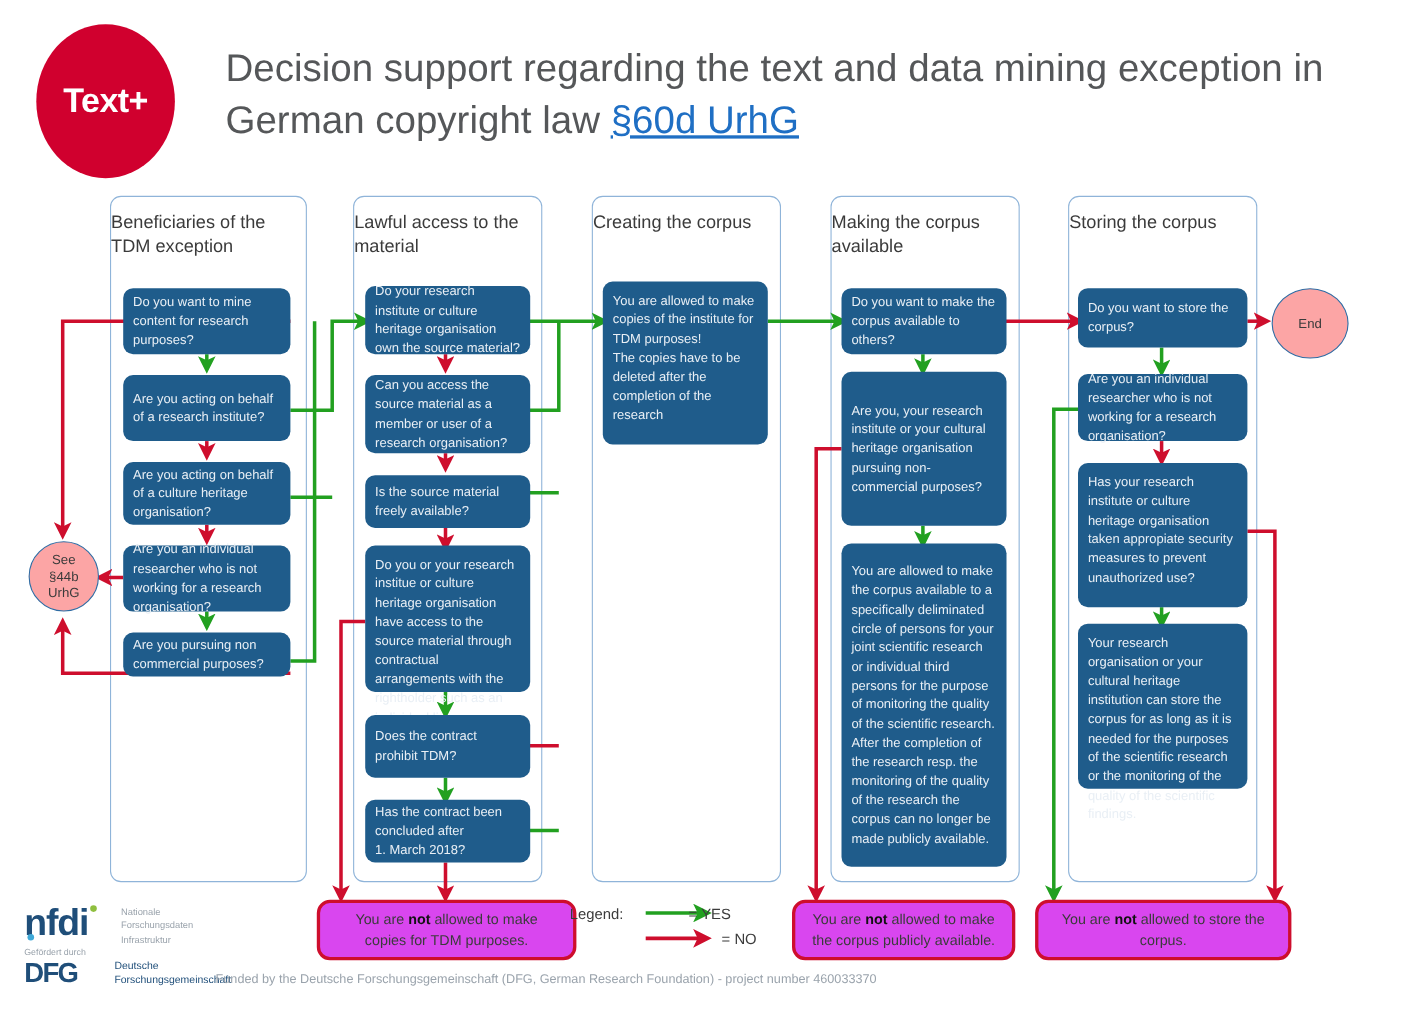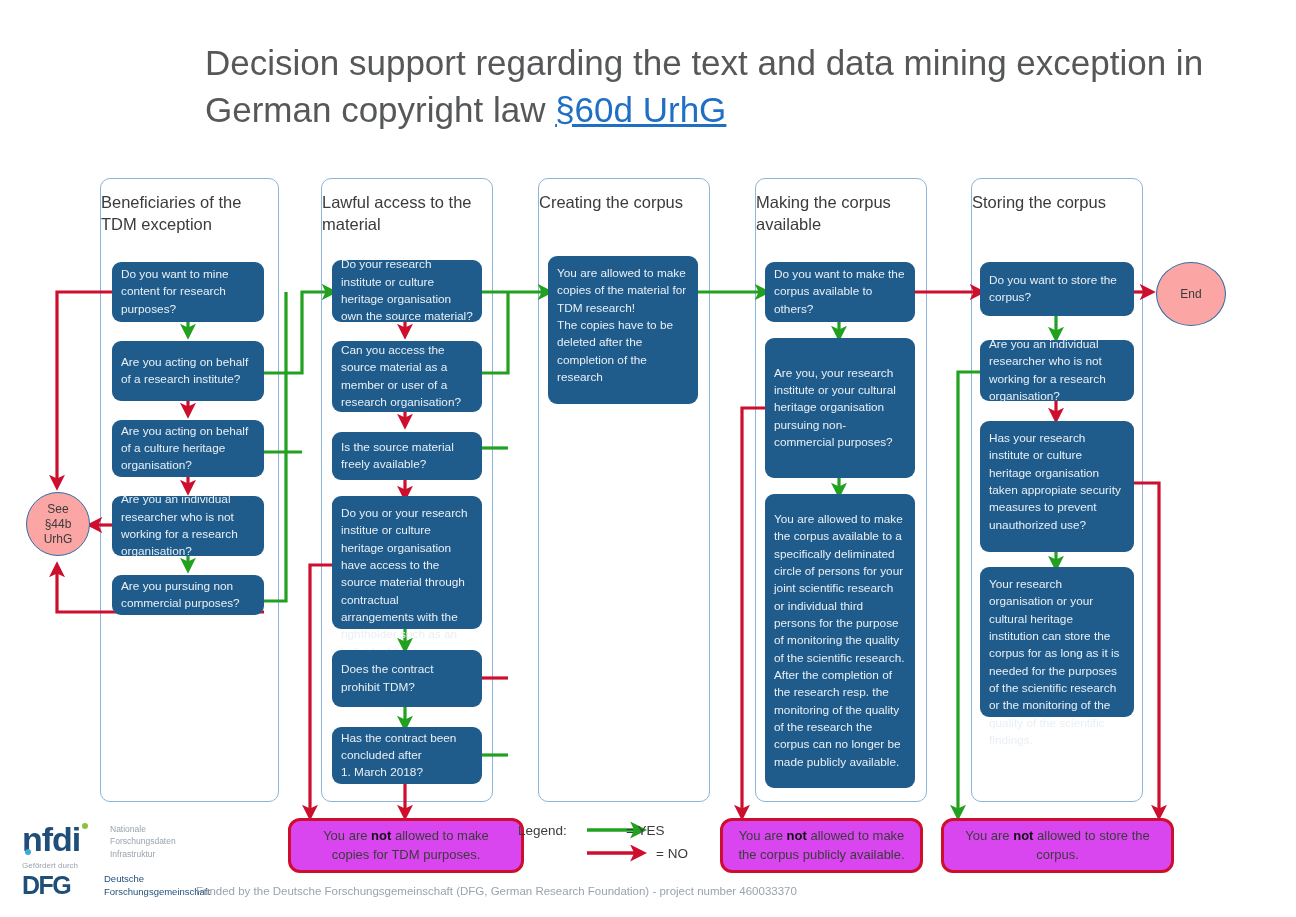--- a/index.html
+++ b/index.html
@@ -90,20 +90,23 @@
   #dfg-sub{position:absolute;left:82px;top:5px;font-size:9.5px;line-height:1.35;color:#1F4E79;white-space:pre-line;}
 
   #funding-note{
     position:absolute;left:196px;top:885px;font-size:11.5px;color:#9AA3AC;
   }
 </style>
 </head>
 <body>
 
 <div id="header">
+  <div id="logo-circle">
+    <span id="logo-text">Text+</span>
+  </div>
   <div id="title">
     <span>Decision support regarding the text and data mining exception in German copyright law </span><a id="title-link" href="#">§60d UrhG</a>
   </div>
 </div>
 
 <div class="lane" style="left:100px;top:178px;width:177px;height:622px;">
   <div class="lane-title">Beneficiaries of the
 TDM exception</div>
 </div>
 <div class="lane" style="left:321px;top:178px;width:170px;height:622px;">
@@ -199,21 +202,21 @@
 UrhG</div>
 
 <div class="node" style="left:332px;top:260px;width:150px;height:62px;">Do your research institute or culture heritage organisation own the source material?</div>
 <div class="node" style="left:332px;top:341px;width:150px;height:71px;">Can you access the source material as a member or user of a research organisation?</div>
 <div class="node" style="left:332px;top:432px;width:150px;height:48px;">Is the source material freely available?</div>
 <div class="node v-top" style="left:332px;top:496px;width:150px;height:133px;">Do you or your research institue or culture heritage organisation have access to the source material through contractual arrangements with the rightholder such as an individual licence agree-ment or a subscription?</div>
 <div class="node" style="left:332px;top:650px;width:150px;height:57px;">Does the contract prohibit TDM?</div>
 <div class="node" style="left:332px;top:727px;width:150px;height:57px;">Has the contract been concluded after
 1. March 2018?</div>
 
-<div class="node v-top" style="left:548px;top:256px;width:150px;height:148px;">You are allowed to make copies of the material for TDM research!
+<div class="node v-top" style="left:548px;top:256px;width:150px;height:148px;">You are allowed to make copies of the institute for TDM purposes!
 The copies have to be deleted after the completion of the research</div>
 
 <div class="node" style="left:765px;top:262px;width:150px;height:60px;">Do you want to make the corpus available to others?</div>
 <div class="node" style="left:765px;top:338px;width:150px;height:140px;">Are you, your research institute or your cultural heritage organisation pursuing non-commercial purposes?</div>
 <div class="node" style="left:765px;top:494px;width:150px;height:294px;">You are allowed to make the corpus available to a specifically deliminated circle of persons for your joint scientific research or individual third persons for the purpose of monitoring the quality of the scientific research. After the completion of the research resp. the monitoring of the quality of the research the corpus can no longer be made publicly available.</div>
 
 <div class="node" style="left:980px;top:262px;width:154px;height:54px;">Do you want to store the corpus?</div>
 <div class="node" style="left:980px;top:340px;width:154px;height:61px;">Are you an individual researcher who is not working for a research organisation?</div>
 <div class="node v-top" style="left:980px;top:421px;width:154px;height:131px;">Has your research institute or culture heritage organisation taken appropiate security measures to prevent unauthorized use?</div>
 <div class="node v-top" style="left:980px;top:567px;width:154px;height:150px;">Your research organisation or your cultural heritage institution can store the corpus for as long as it is needed for the purposes of the scientific research or the monitoring of the quality of the scientific findings.</div>

